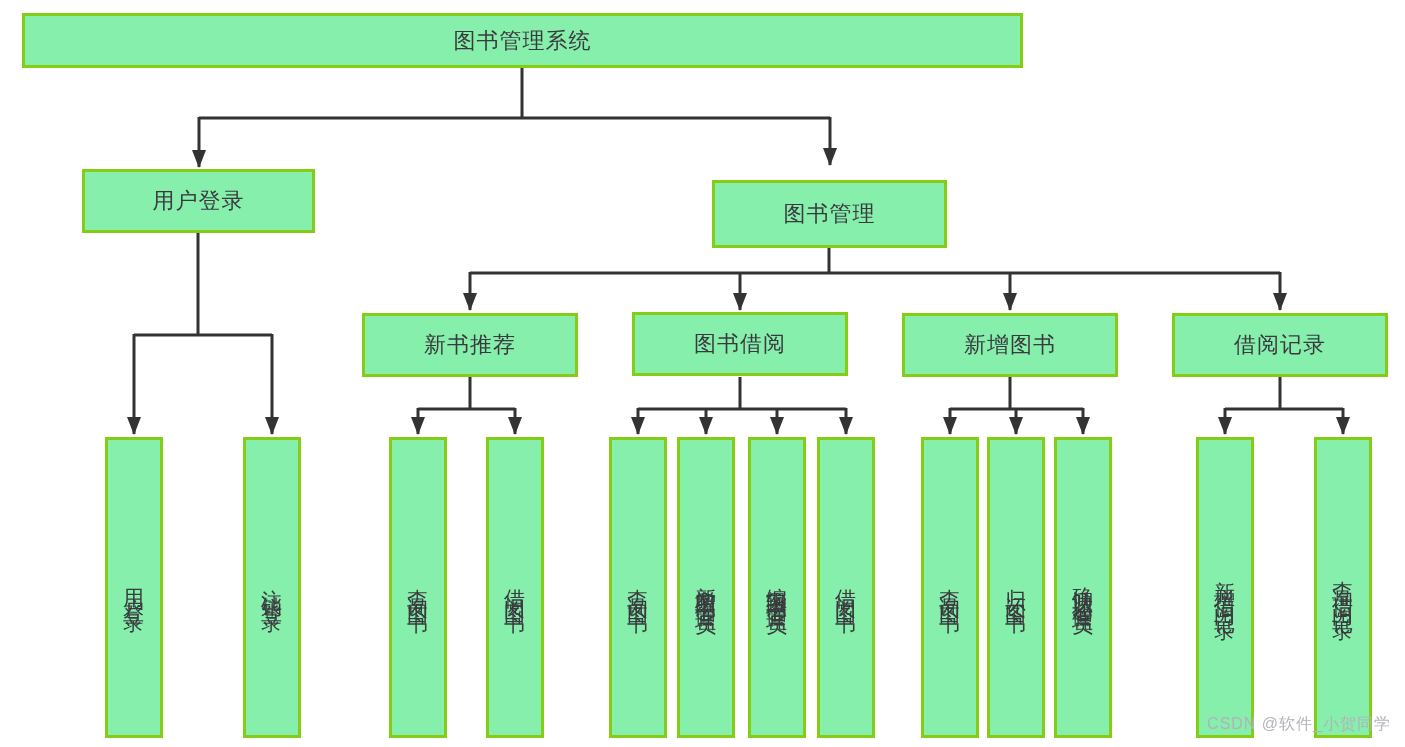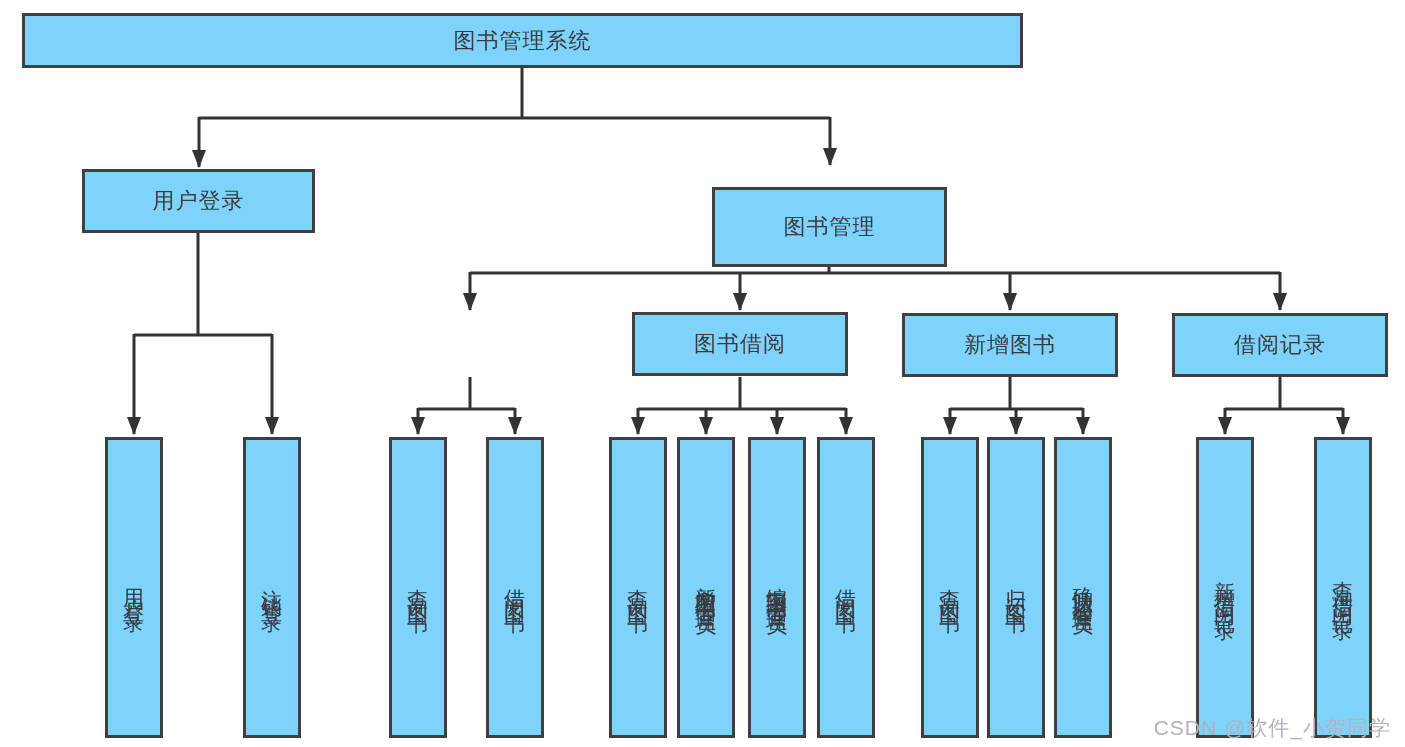--- a/index.html
+++ b/index.html
@@ -1,31 +1,31 @@
 <!DOCTYPE html>
 <html><head>
 <meta charset="utf-8">
 <style>
   html,body{margin:0;padding:0;background:#ffffff;}
   #canvas{
     position:relative;width:1405px;height:747px;background:#ffffff;overflow:hidden;
     font-family:"Liberation Sans", sans-serif;color:#3a3a3e;
   }
   .node{
-    position:absolute;box-sizing:border-box;border:3px solid #404040;background:#7dd3fc;
+    position:absolute;box-sizing:border-box;border:3px solid #84cc16;background:#86efac;
     display:flex;align-items:center;justify-content:center;
     font-size:22px;letter-spacing:1px;color:#3a3a3e;z-index:2;
   }
   .node.vert{
     writing-mode:vertical-rl;font-size:21px;letter-spacing:8px;line-height:1;
   }
   svg.wires{position:absolute;left:0;top:0;z-index:1;}
   .watermark{
     position:absolute;top:714px;right:14px;z-index:3;
-    font-size:21px;color:#b2b2bc;letter-spacing:1px;white-space:nowrap;
+    font-size:16px;color:#b2b2bc;letter-spacing:1px;white-space:nowrap;
   }
 </style>
 </head>
 <body>
 
 <div id="canvas">
 
   <svg class="wires" width="1405" height="747" viewBox="0 0 1405 747">
     <defs>
       <marker id="arr" markerUnits="userSpaceOnUse" markerWidth="20" markerHeight="20" refX="17" refY="7" orient="auto">
@@ -76,24 +76,27 @@
     </g>
   </svg>
 
   <div class="node" style="left:22px;top:13px;width:1001px;height:55px">
     <span>图书管理系统</span>
   </div>
 
   <div class="node" style="left:82px;top:169px;width:233px;height:64px">
     <span>用户登录</span>
   </div>
-  <div class="node" style="left:712px;top:187px;width:235px;height:80px">
+  <div class="node" style="left:712px;top:180px;width:235px;height:68px">
     <span>图书管理</span>
   </div>
 
+  <div class="node" style="left:362px;top:313px;width:216px;height:64px">
+    <span>新书推荐</span>
+  </div>
   <div class="node" style="left:632px;top:312px;width:216px;height:64px">
     <span>图书借阅</span>
   </div>
   <div class="node" style="left:902px;top:313px;width:216px;height:64px">
     <span>新增图书</span>
   </div>
   <div class="node" style="left:1172px;top:313px;width:216px;height:64px">
     <span>借阅记录</span>
   </div>
 

